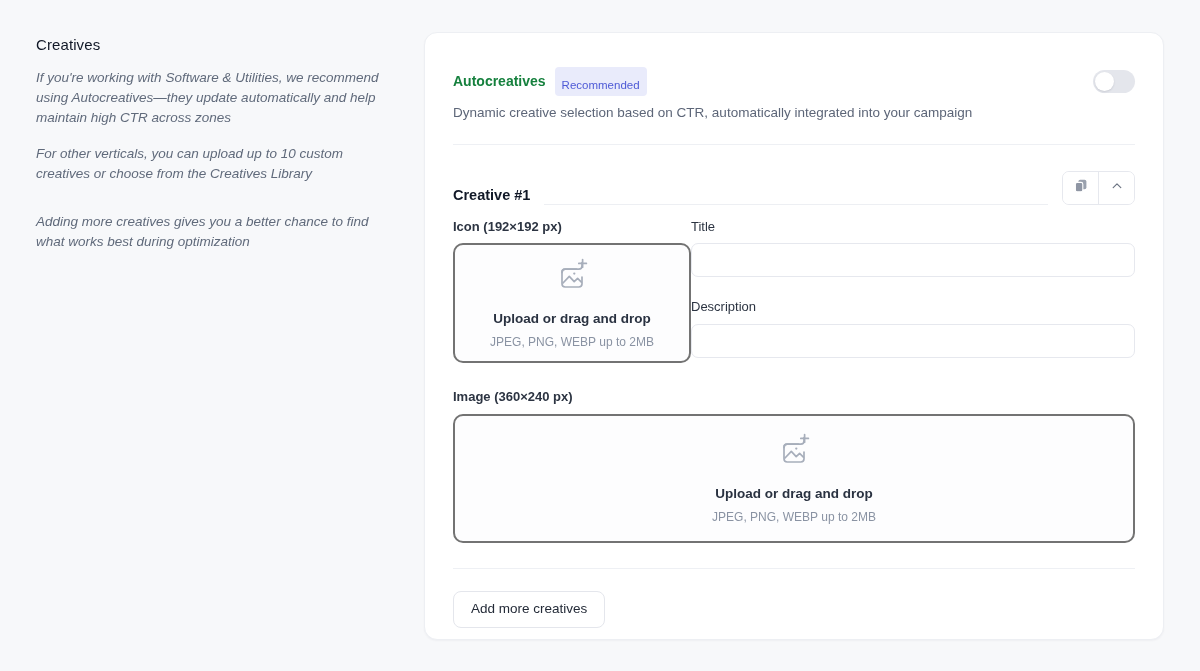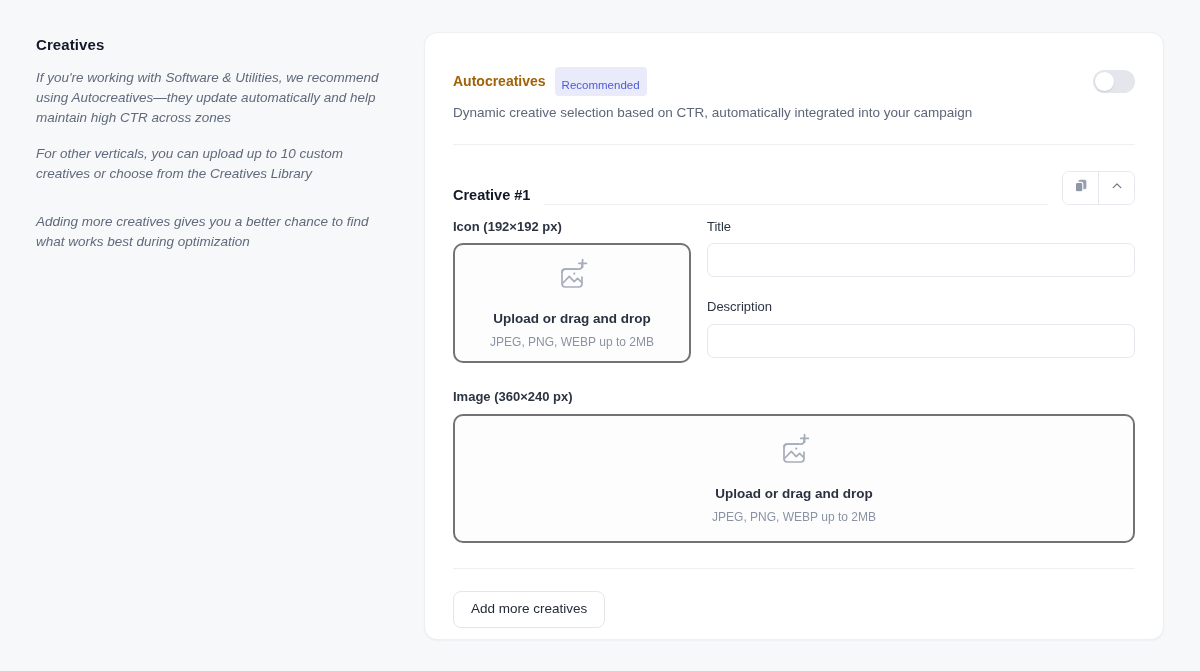--- a/index.html
+++ b/index.html
@@ -25,21 +25,21 @@
 
   
   .sidebar {
     position: absolute;
     left: 36px;
     top: 36px;
     width: 360px;
   }
   .sidebar-title {
     font-size: 15px;
-    font-weight: bold;
+    font-weight: normal;
     color: #111827;
     letter-spacing: 0.1px;
     margin: 0 0 14px 0;
     line-height: 1.2;
   }
   .sidebar-para {
     font-size: 13.5px;
     line-height: 20px;
     color: #606a7b;
     margin: 0 0 16px 0;
@@ -73,21 +73,21 @@
   }
   .auto-left { flex: 1 1 auto; min-width: 0; }
   .auto-head {
     display: flex;
     align-items: center;
     gap: 9px;
   }
   .auto-title {
     font-size: 14px;
     font-weight: bold;
-    color: #a16207;
+    color: #15803d;
     line-height: 1.2;
   }
   .badge {
     display: inline-block;
     font-size: 11.5px;
     font-weight: normal;
     color: #4e5ad6;
     background: #e9ebfb;
     border-radius: 4px;
     padding: 12px 7px 3px 7px;
@@ -163,21 +163,20 @@
     align-items: center;
     justify-content: center;
     background: #fff;
     cursor: pointer;
   }
   .icon-btn + .icon-btn { border-left: 1px solid #e6e8ee; }
 
   
   .fields-row {
     display: flex;
-    gap: 16px;
     align-items: flex-start;
   }
   .col-icon { width: 238px; flex: 0 0 238px; }
   .col-text { flex: 1 1 auto; min-width: 0; }
 
   .field-label {
     font-size: 13px;
     font-weight: bold;
     color: #2c3442;
     margin-bottom: 9px;

